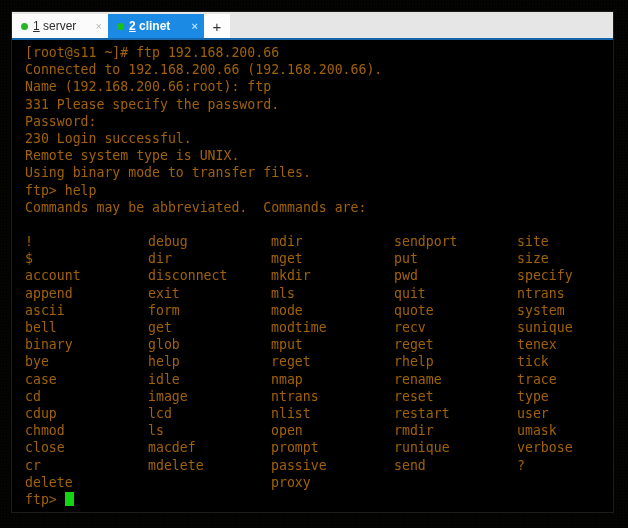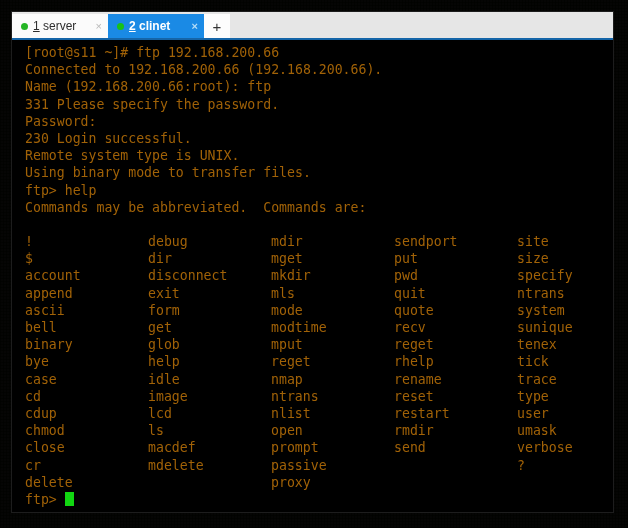--- a/index.html
+++ b/index.html
@@ -247,20 +247,21 @@
         <div class="line">pwd</div>
         <div class="line">quit</div>
         <div class="line">quote</div>
         <div class="line">recv</div>
         <div class="line">reget</div>
         <div class="line">rhelp</div>
         <div class="line">rename</div>
         <div class="line">reset</div>
         <div class="line">restart</div>
         <div class="line">rmdir</div>
+        <div class="line">runique</div>
         <div class="line">send</div>
       </div>
       <div class="cmdcol">
         <div class="line">site</div>
         <div class="line">size</div>
         <div class="line">specify</div>
         <div class="line">ntrans</div>
         <div class="line">system</div>
         <div class="line">sunique</div>
         <div class="line">tenex</div>

